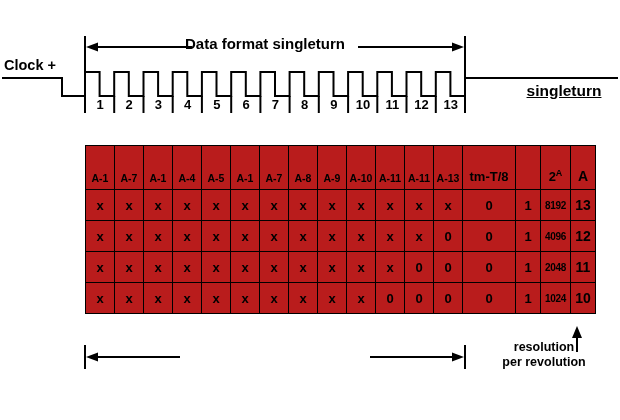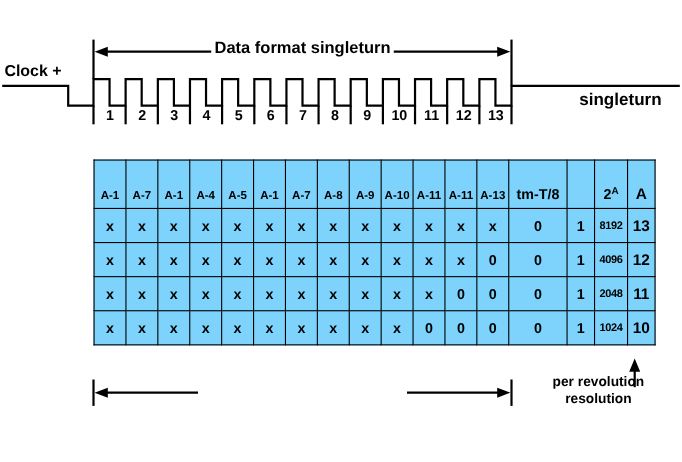--- a/index.html
+++ b/index.html
@@ -5,27 +5,27 @@
   * { box-sizing: border-box; }
   html, body { margin: 0; padding: 0; background: #fff; }
   .canvas {
     position: relative; width: 620px; height: 420px;
     background: #fff; color: #000; overflow: hidden;
     font-family: "Liberation Sans", sans-serif;
   }
   .layer-svg { position: absolute; left: 0; top: 0; }
   .lbl { position: absolute; font-weight: bold; white-space: nowrap; }
   .clock-label { left: 4px; top: 57px; font-size: 14.5px; }
-  .data-format-label { left: 185px; top: 35px; width: 180px; text-align: center; font-size: 15px; }
-  .singleturn-label { left: 510px; top: 82px; width: 108px; text-align: center; font-size: 15.5px; }
+  .data-format-label { left: 185px; top: 35px; width: 180px; text-align: left; font-size: 15px; }
+  .singleturn-label { left: 510px; top: 82px; width: 108px; text-align: center; font-size: 15.5px; text-decoration: underline; }
   .pulse-num { position: absolute; top: 97px; width: 30px; text-align: center; font-weight: bold; font-size: 13px; }
   .code-disc-label { left: 178px; top: 347px; width: 196px; text-align: center; font-size: 15px; }
   .res-label { left: 492px; top: 340px; width: 104px; text-align: center; font-size: 12.5px; line-height: 15px; white-space: nowrap; }
 
-  .data-table { position: absolute; left: 85px; top: 145px; border-collapse: collapse; table-layout: fixed; background: #7dd3fc; }
+  .data-table { position: absolute; left: 85px; top: 145px; border-collapse: collapse; table-layout: fixed; background: #b91c1c; }
   .data-table th, .data-table td { border: 1.5px solid #000; padding: 0; text-align: center; font-weight: bold; overflow: hidden; color: #000; }
   .data-table thead th { height: 44px; vertical-align: bottom; padding-bottom: 5px; }
   .bit-h { font-size: 10.5px; }
   .tm-h { font-size: 13px; }
   .pow-h { font-size: 13px; }
   .pow-h sup { font-size: 9px; }
   .a-h { font-size: 14px; }
   .data-table tbody td { height: 31px; vertical-align: middle; }
   .bit-c, .tm-c, .one-c { font-size: 13px; }
   .pow-c { font-size: 10px; letter-spacing: -0.3px; }
@@ -203,17 +203,17 @@
           <td class="bit-c">0</td>
           <td class="tm-c">0</td>
           <td class="one-c">1</td>
           <td class="pow-c">1024</td>
           <td class="a-c">10</td>
         </tr>
       </tbody>
   </table>
 
   <div class="lbl res-label">
+    <div>resolution</div>
     <div>per revolution</div>
-    <div>resolution</div>
   </div>
 
 </div>
 
 </body></html>

